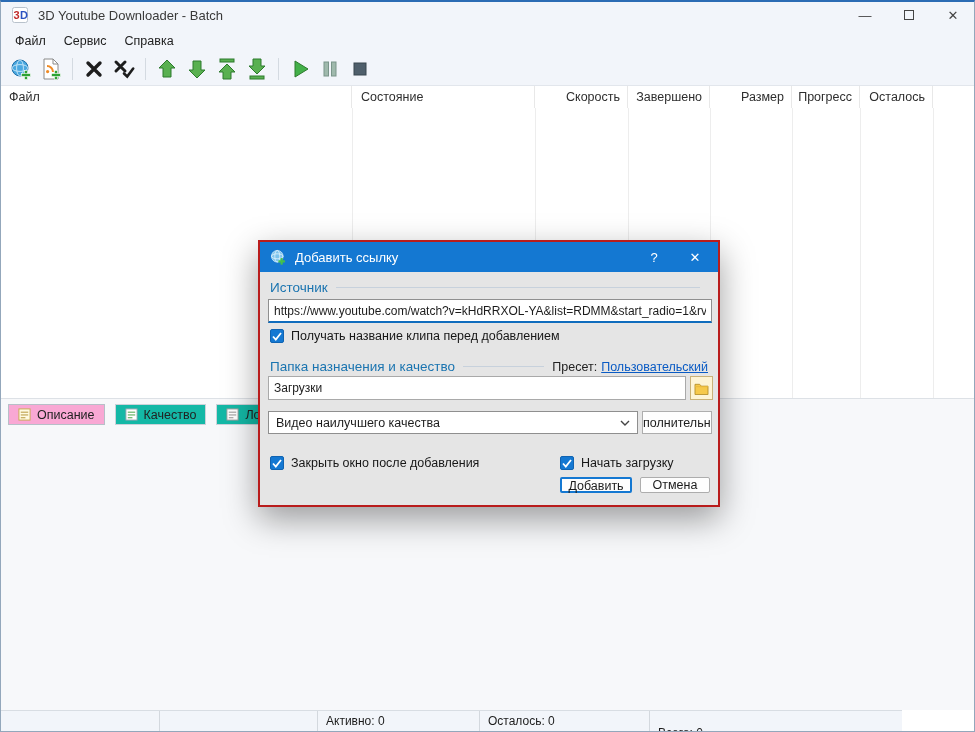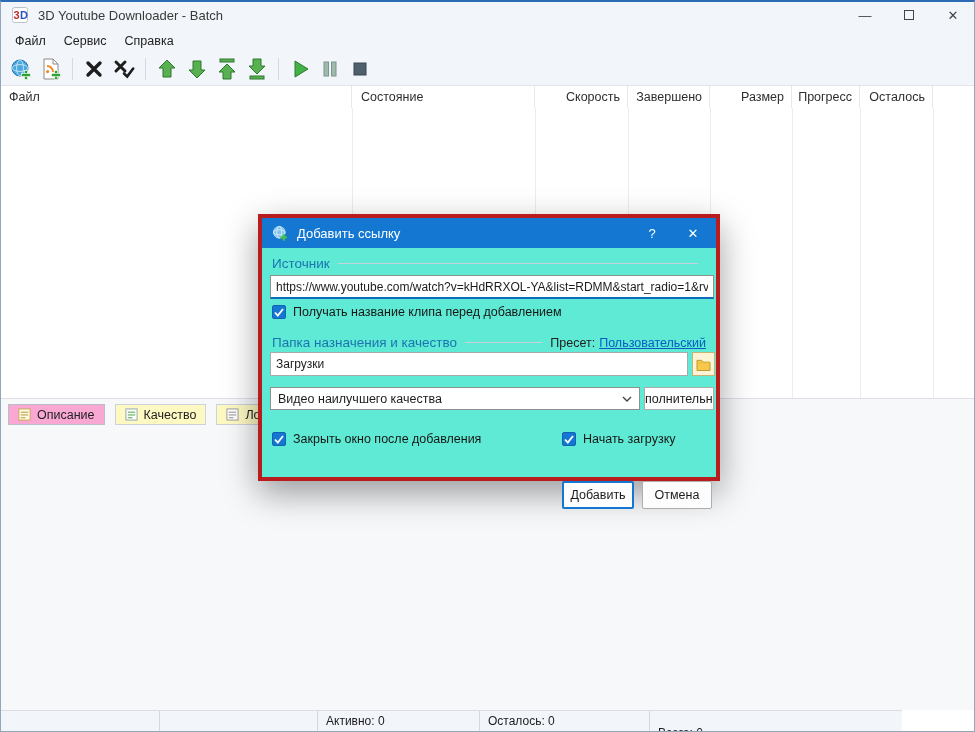--- a/index.html
+++ b/index.html
@@ -31,31 +31,31 @@
   .table-header { position:absolute; left:0; top:86px; width:975px; height:22px; background:#fff; display:flex; }
   .th { height:22px; font-size:12.5px; color:#2e2e2e; line-height:22px; border-right:1px solid #e8e8e8; overflow:hidden; white-space:nowrap; }
   .th.left { text-align:left; padding-left:9px; }
   .th.right { text-align:right; padding-right:7px; }
   .table-body { position:absolute; left:0; top:108px; width:975px; height:290px; background:#fff; }
   .vline { position:absolute; top:0; bottom:0; width:1px; background:#ededed; }
 
   
   .lower-pane { position:absolute; left:0; top:398px; width:975px; height:312px; background:#f7f8fa; border-top:1px solid #dde1e6; }
   .tabstrip { display:flex; gap:10px; padding:5px 0 0 8px; }
-  .tab { height:21px; display:inline-flex; align-items:center; gap:6px; padding:0 9px; font-size:12.5px; color:#222; background:#fef9c3; border:1px solid #ccd2d9; cursor:default; }
+  .tab { height:21px; display:inline-flex; align-items:center; gap:6px; padding:0 9px; font-size:12.5px; color:#222; background:#14b8a6; border:1px solid #ccd2d9; cursor:default; }
   .tab.active { background:#f9a8d4; border-color:#b7bfc8; }
   .tab svg { display:block; }
 
   
   .statusbar { position:absolute; left:0; bottom:0; width:902px; height:22px; background:#f2f5fa; border-top:1px solid #d8dde3; display:flex; }
   .sseg { height:100%; font-size:12px; color:#1d1d1d; line-height:21px; padding-left:8px; border-right:1px solid #d3d8de; overflow:hidden; white-space:nowrap; }
   .sseg:last-child { border-right:none;margin-top:12px; }
 
   
-  .dialog { position:absolute; left:258px; top:214px; width:462px; height:267px; background:#5eead4; border:4px solid #b91c1c; box-shadow:0 12px 32px rgba(0,0,0,.38); z-index:30; }
+  .dialog { position:absolute; left:258px; top:240px; width:462px; height:267px; background:#e5e5e5; border:2px solid #b91c1c; box-shadow:0 12px 32px rgba(0,0,0,.38); z-index:30; }
   .dlg-titlebar { height:30px; background:#1478d2; display:flex; align-items:center; padding-left:10px; }
   .dlg-icon { width:16px; height:16px; display:inline-flex; }
   .dlg-title { color:#fff; font-size:13px; margin-left:9px; flex:1; }
   .dlg-help, .dlg-close { border:none; background:transparent; color:#fff; height:30px; cursor:default; }
   .dlg-help { width:36px; font-size:13px; }
   .dlg-close { width:46px; font-size:13px; }
   .dlg-body { position:relative; height:235px; }
 
   .group-caption { position:absolute; left:10px; right:10px; display:flex; align-items:center; }
   .gc-text { color:#1a74b0; font-size:13.5px; white-space:nowrap; }
@@ -74,21 +74,21 @@
   .combo .chev { margin-left:auto; display:inline-flex; }
   .adv-btn { position:absolute; left:382px; top:139px; width:70px; height:23px; border:1px solid #adadad; background:#fdfdfd; font-size:12.5px; color:#1c1c1c; display:flex; align-items:center; justify-content:center; overflow:hidden; padding:0; cursor:default; }
   .adv-btn span { white-space:nowrap; }
 
   .chk { position:absolute; display:flex; align-items:center; gap:7px; font-size:12.5px; color:#171717; cursor:default; }
   .chk .box { width:14px; height:14px; min-width:14px; background:#1478d2; border:1px solid #0f63b2; border-radius:2px; display:inline-flex; align-items:center; justify-content:center; }
   .c1 { left:10px; top:57px; }
   .c2 { left:10px; top:184px; }
   .c3 { left:300px; top:184px; }
 
-  .btn { position:absolute; height:28px; background:#fdfdfd; border:1px solid #adadad; border-radius:2px; font-family:"Liberation Sans",sans-serif; font-size:12.5px; color:#1c1c1c; cursor:default;margin-top:28px; }
+  .btn { position:absolute; height:16px; background:#fdfdfd; border:1px solid #adadad; border-radius:2px; font-family:"Liberation Sans",sans-serif; font-size:12.5px; color:#1c1c1c; cursor:default; }
   .btn.primary { left:300px; top:205px; width:72px; border:2px solid #1478d2; }
   .btn.cancel { left:380px; top:205px; width:70px; }
 </style>
 </head>
 <body>
 
 <div class="window">
 
   <div class="titlebar">
     <span class="app-icon">

